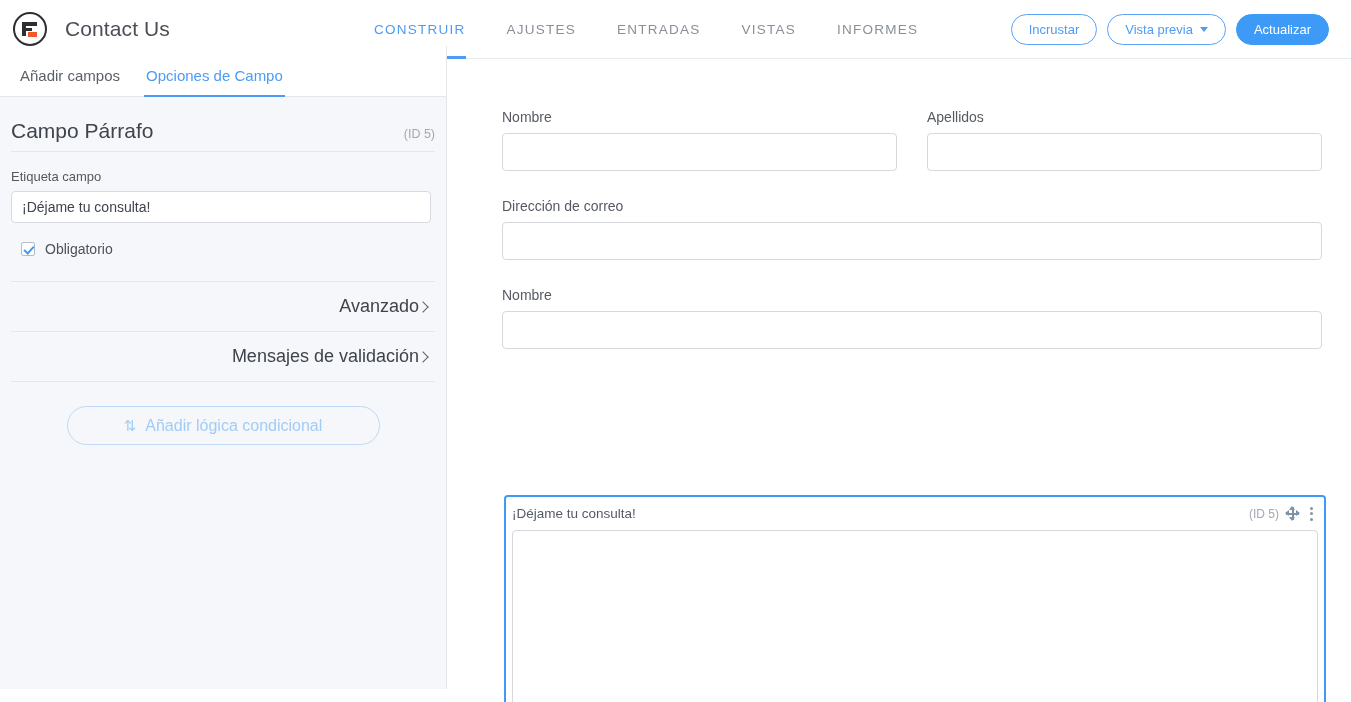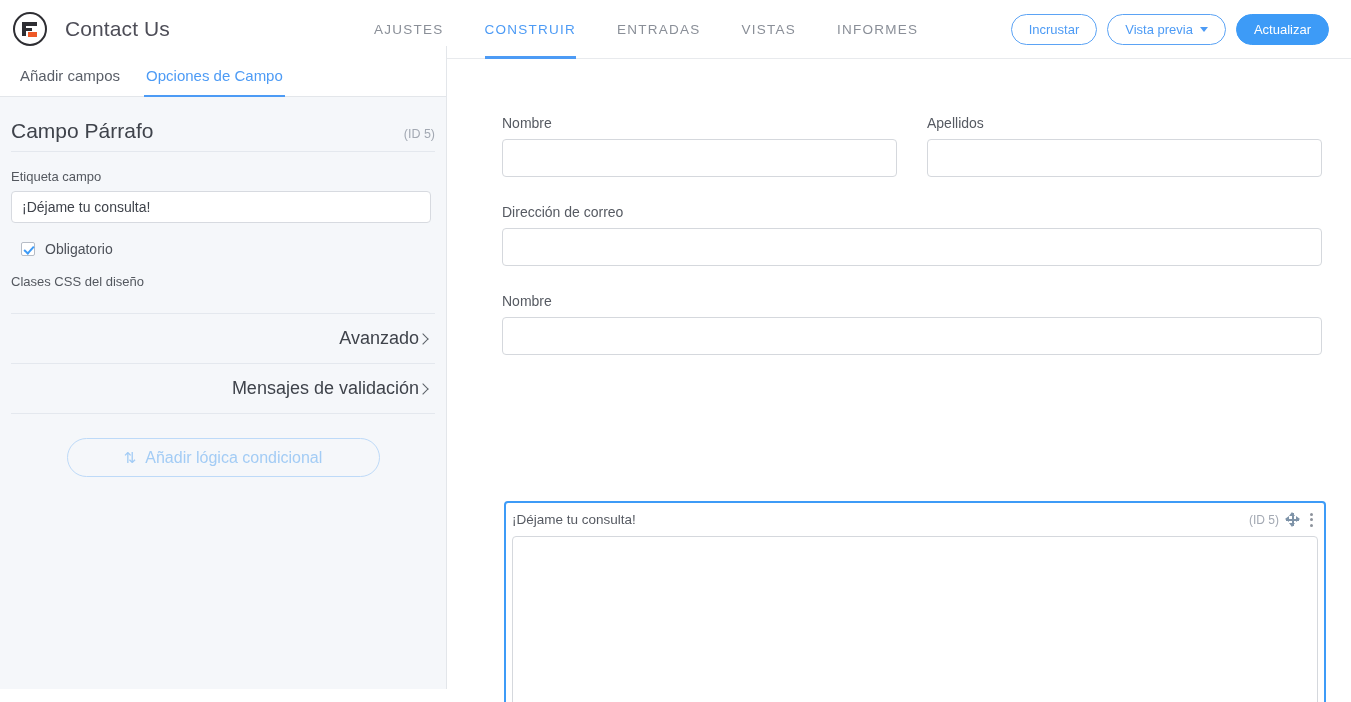--- a/index.html
+++ b/index.html
@@ -155,21 +155,21 @@
     border: 1px solid #bedaf8; color: #a3ccf5; background: transparent;
     font-size: 16px; cursor: pointer; gap: 9px;
   }
   .logic-btn .swap { font-size: 15px; line-height: 1; }
 
   
   .main {
     position: absolute; left: 448px; top: 59px; width: 903px; height: 643px;
     background: #ffffff; overflow: hidden;
   }
-  .form-area { position: absolute; left: 54px; top: 56px; width: 820px; }
+  .form-area { position: absolute; left: 54px; top: 50px; width: 820px; }
   .row { display: flex; gap: 30px; }
   .fgroup { margin-bottom: 27px; }
   .fgroup.half { width: 395px; }
   .fgroup.full { width: 820px; }
   .flabel { font-size: 14px; color: #565a62; display: block; margin-bottom: 8px; }
   .finput {
     width: 100%; height: 38px; border: 1px solid #d5d8dd; border-radius: 4px;
     background: #ffffff; outline: none; font-family: "Liberation Sans", sans-serif;
     font-size: 14px; color: #3f434b; padding: 0 10px;
   }
@@ -218,22 +218,22 @@
       <div class="logo-circle">
         <span class="stem"></span>
         <span class="bar1"></span>
         <span class="bar2"></span>
         <span class="block"></span>
       </div>
       <div class="form-title">Contact Us</div>
     </div>
 
     <div class="nav-tabs">
+      <div class="nav-tab active">CONSTRUIR</div>
       <div class="nav-tab">AJUSTES</div>
-      <div class="nav-tab active">CONSTRUIR</div>
       <div class="nav-tab">ENTRADAS</div>
       <div class="nav-tab">VISTAS</div>
       <div class="nav-tab">INFORMES</div>
     </div>
 
     <div class="top-actions">
       <div class="btn">Incrustar</div>
       <div class="btn">
         <span>Vista previa</span>
         <span class="caret"></span>
@@ -255,21 +255,20 @@
       </div>
 
       <label class="field-label">Etiqueta campo</label>
       <input class="text-input" value="¡Déjame tu consulta!" style="">
 
       <div class="checkline">
         <span class="cbox"></span>
         <span>Obligatorio</span>
       </div>
 
-      <label class="field-label">Clases CSS del diseño</label>
 
       <div class="divider"></div>
 
       <div class="accordion-row">
         <span class="at">Avanzado</span>
         <span class="chev"></span>
       </div>
 
       <div class="accordion-row">
         <span class="at">Mensajes de validación</span>

